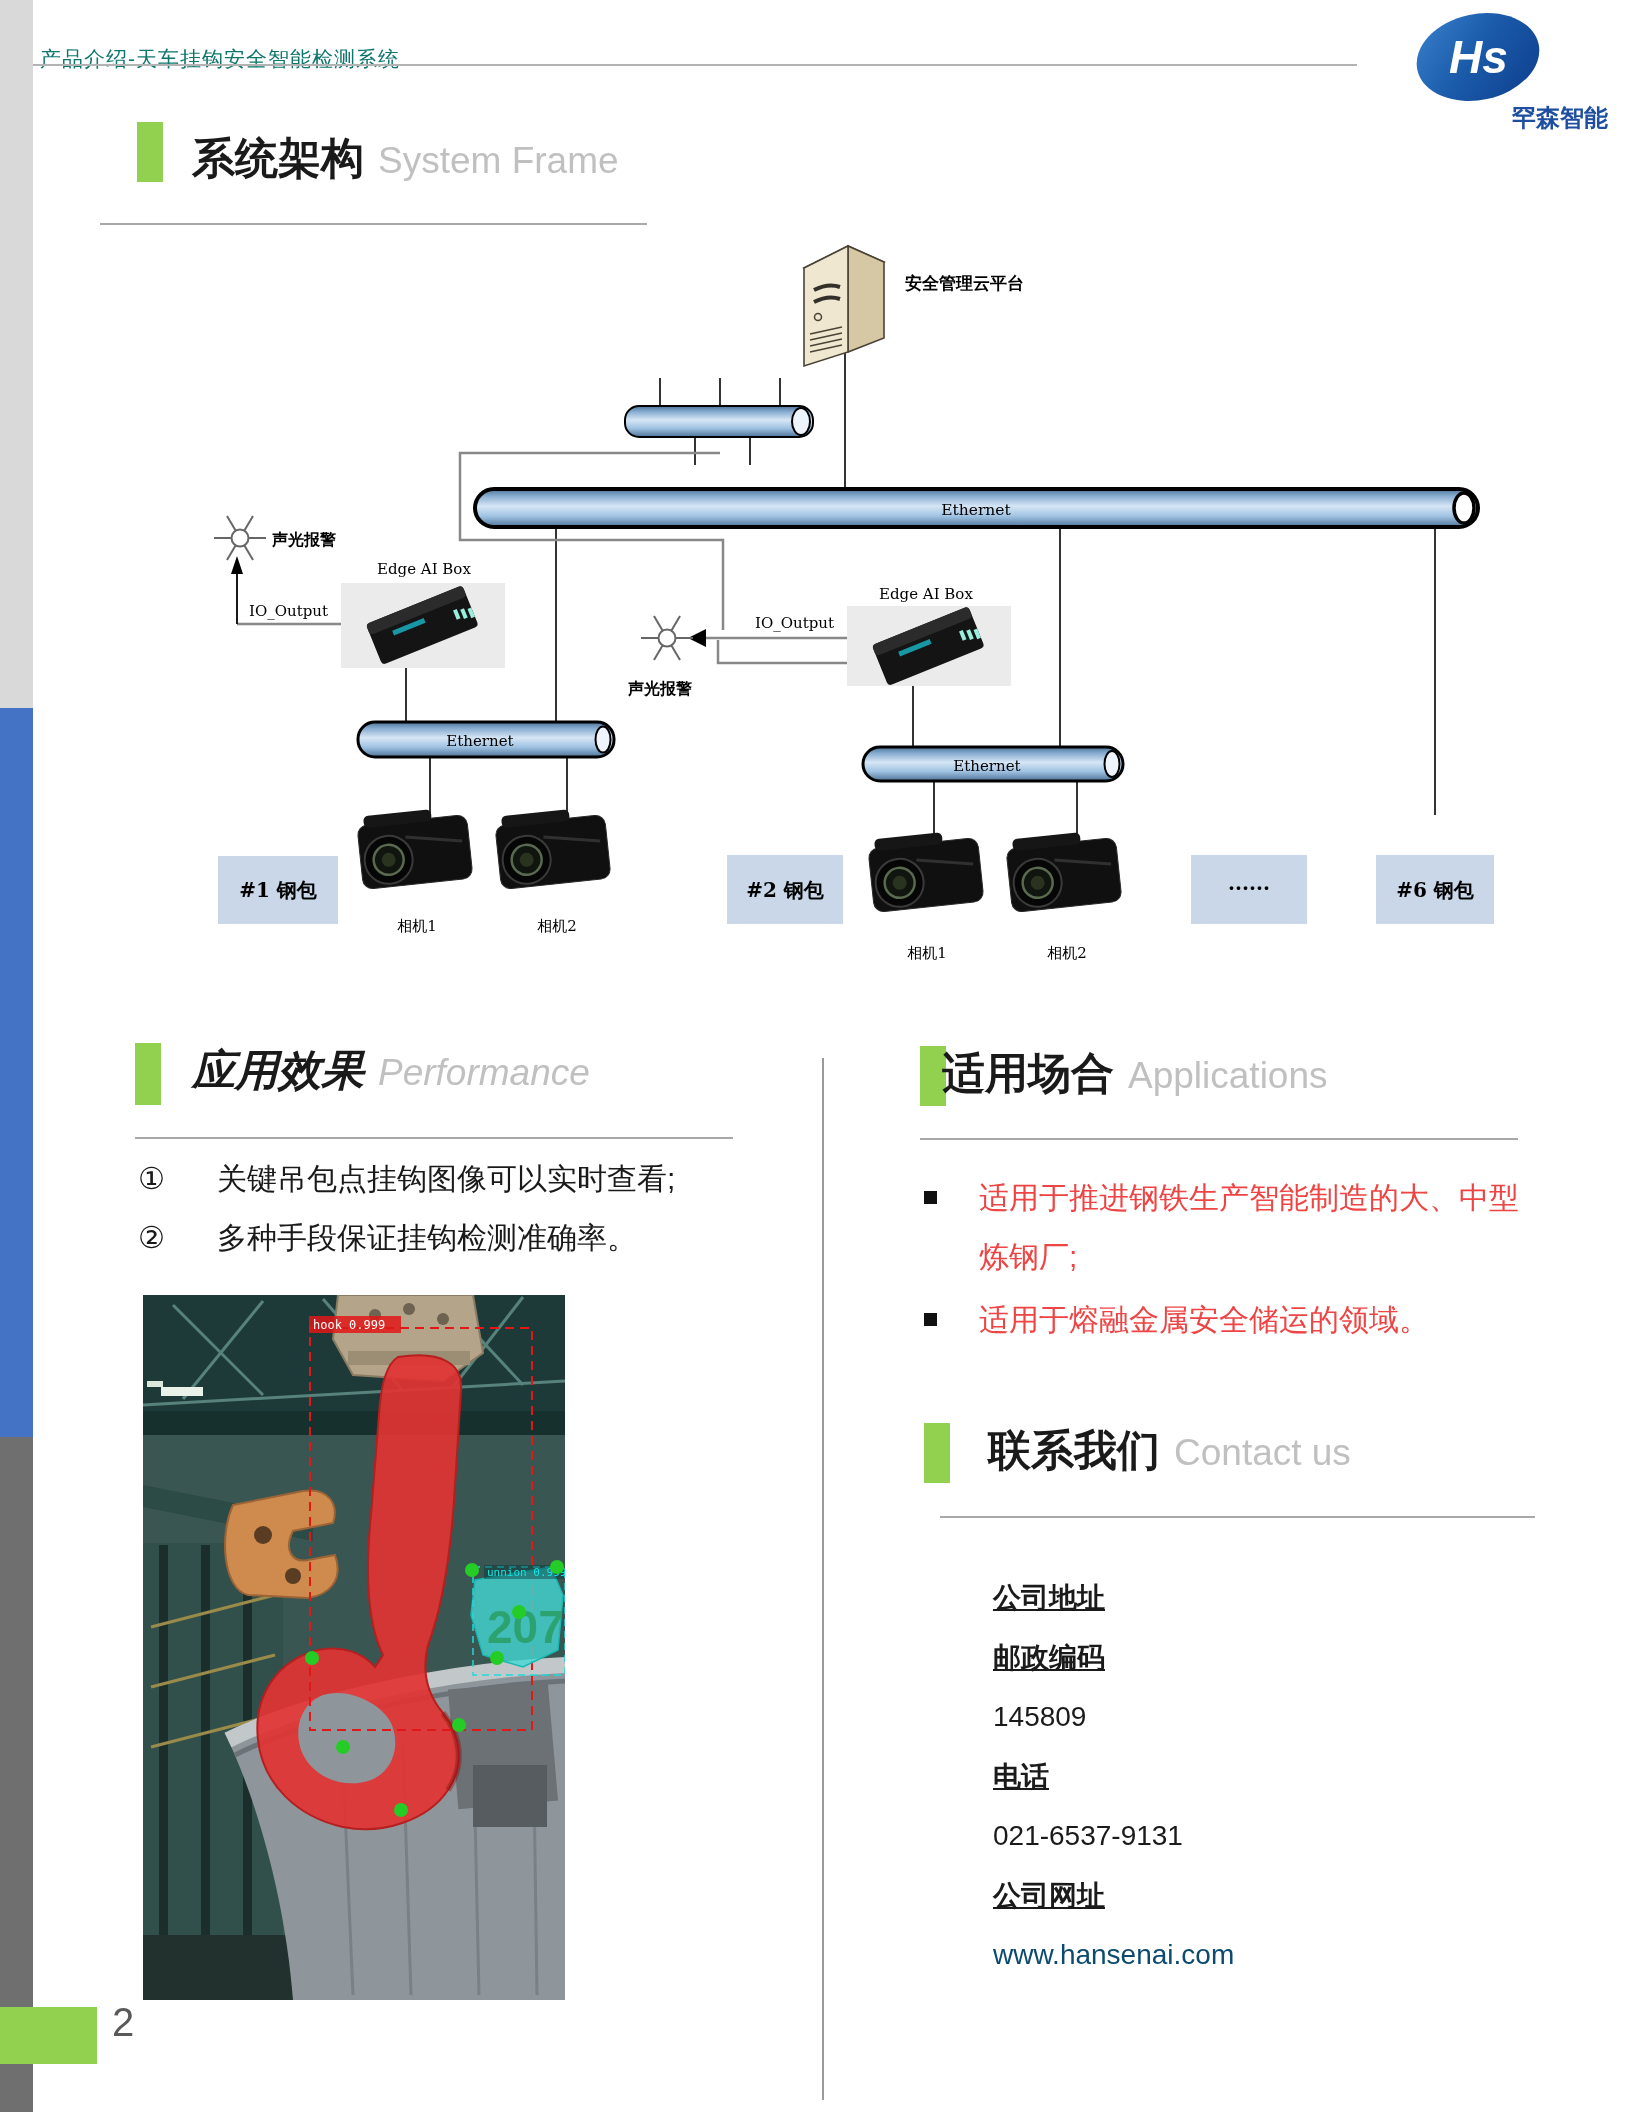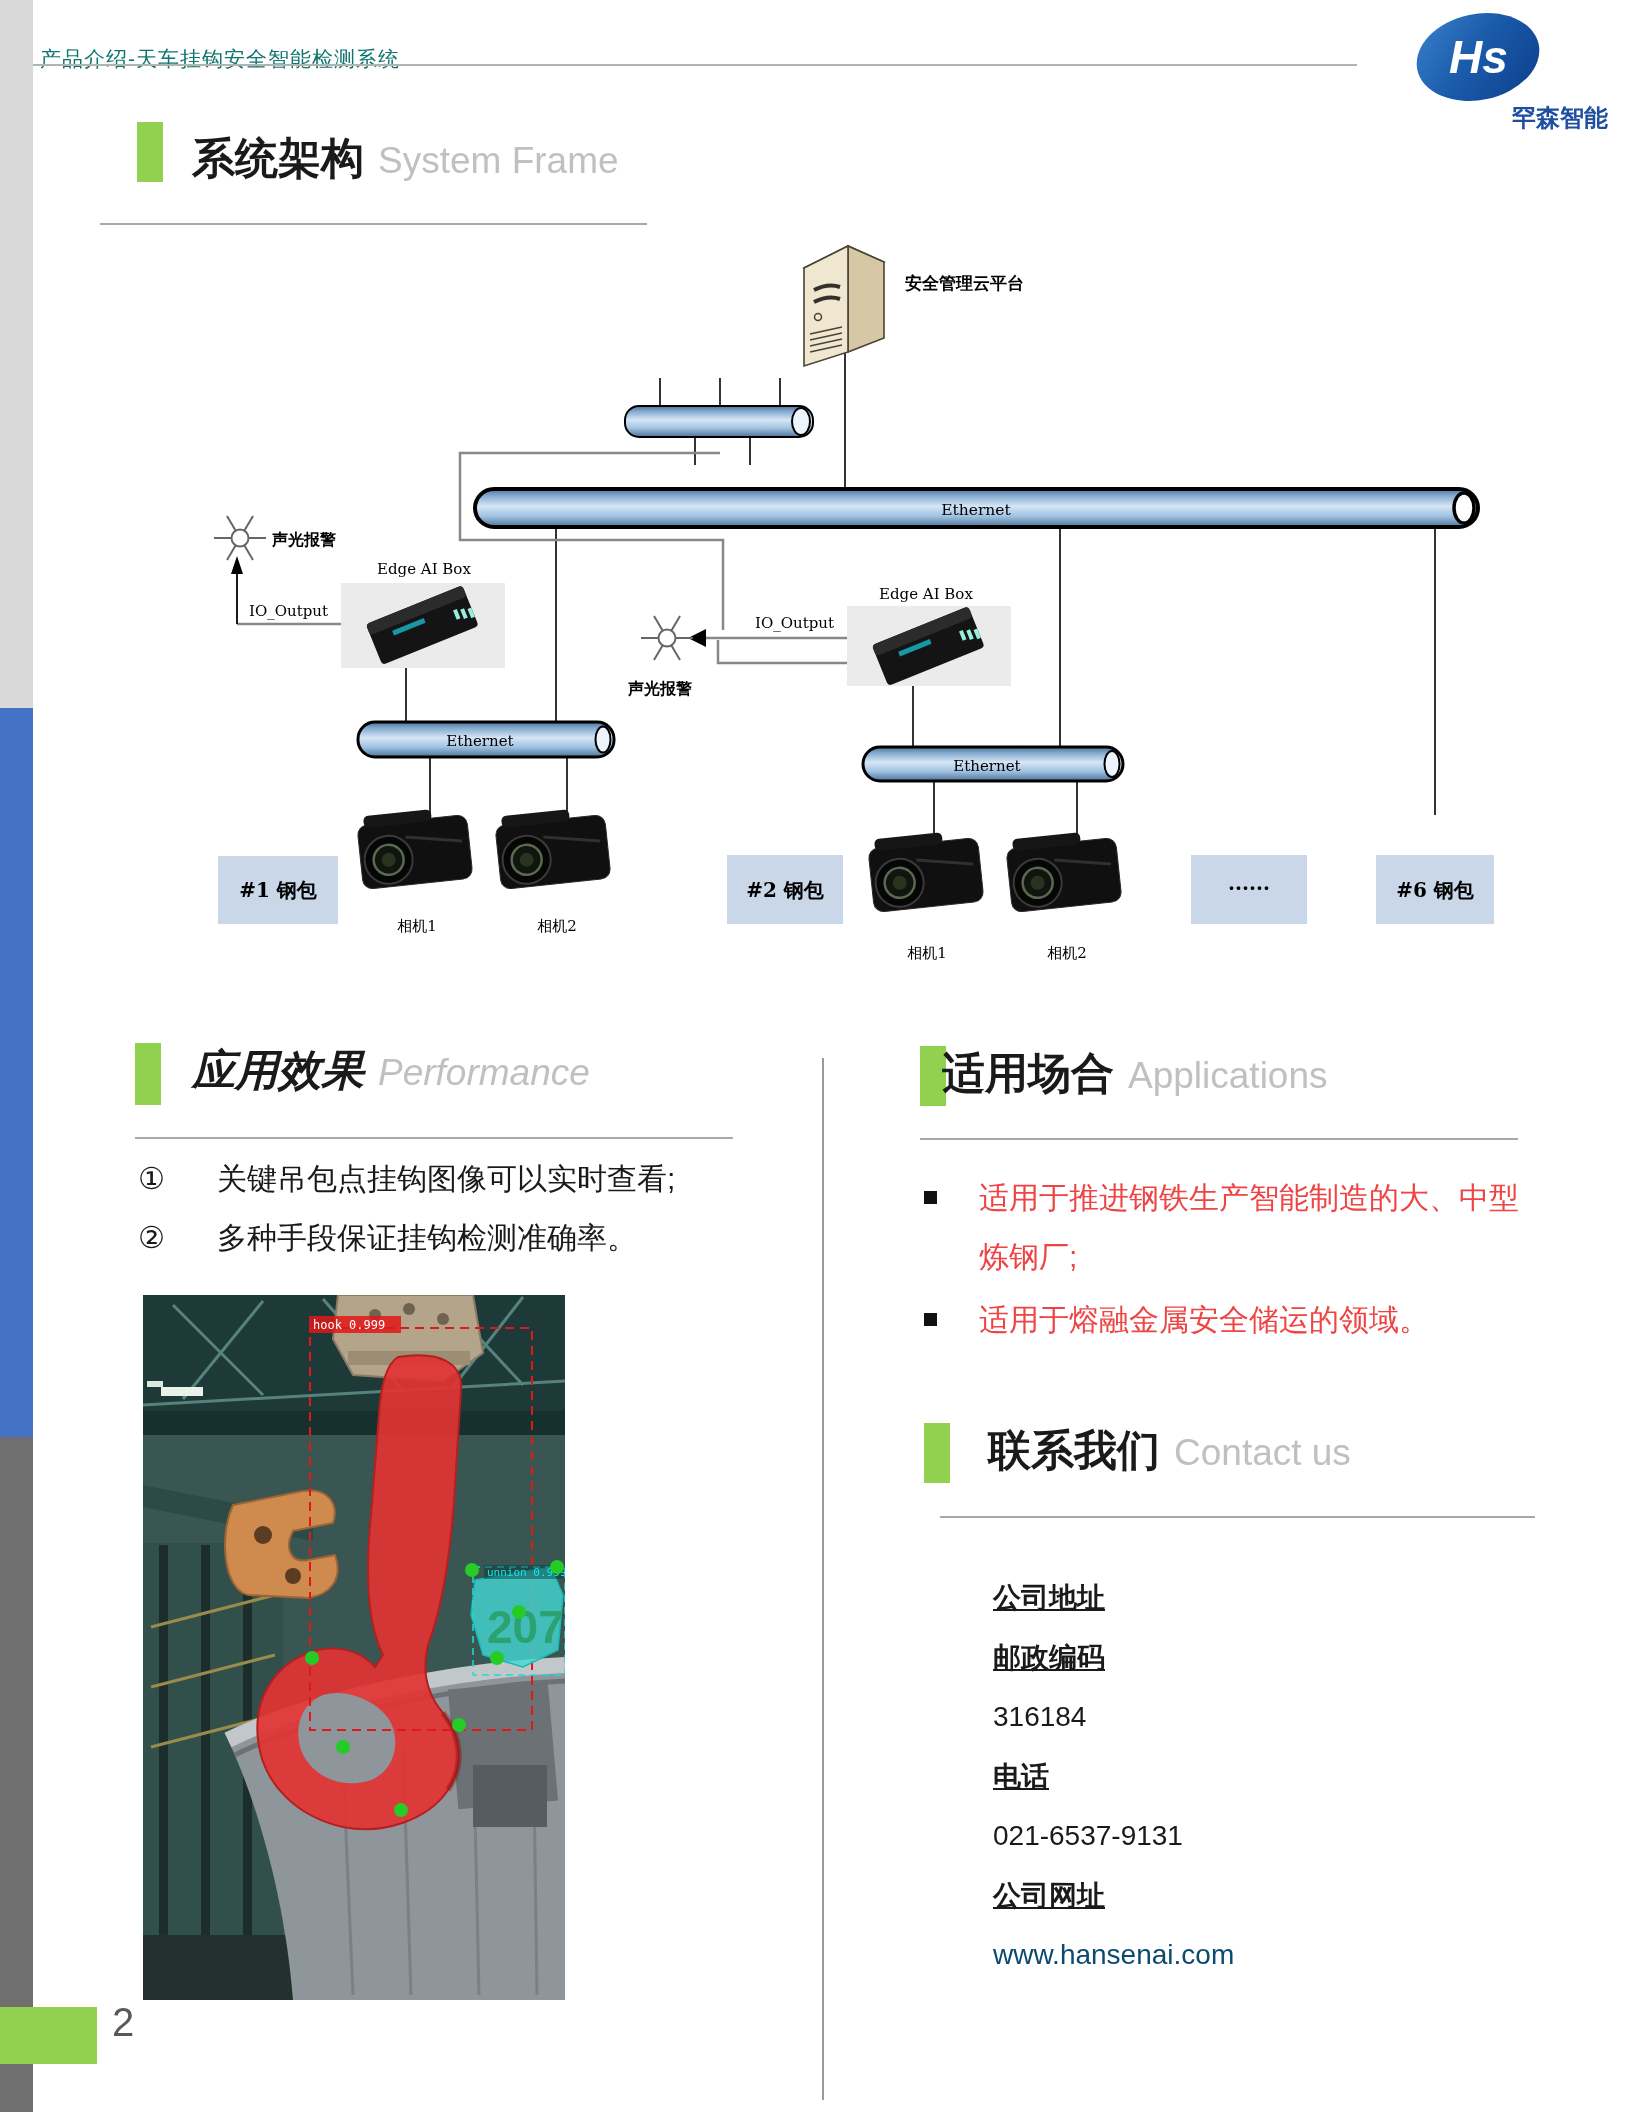--- a/index.html
+++ b/index.html
@@ -323,21 +323,21 @@
 
   <div class="gbar" style="left:924px;top:1423px;height:60px;"></div>
   <div class="sec-title" style="left:988px;top:1422px;">
     <span>联系我们</span><span class="en">Contact us</span>
   </div>
   <div class="divider" style="left:940px;top:1516px;width:595px;"></div>
 
   <div class="contact">
     <p class="lbl">公司地址</p>
     <p class="lbl">邮政编码</p>
-    <p>316184</p>
+    <p>145809</p>
     <p class="lbl">电话</p>
     <p>021-6537-9131</p>
     <p class="lbl">公司网址</p>
     <p class="muted">www.hansenai.com</p>
   </div>
 
   <div class="vdivider"></div>
 
   <div class="page-green"></div>
   <div class="page-num">2</div>

